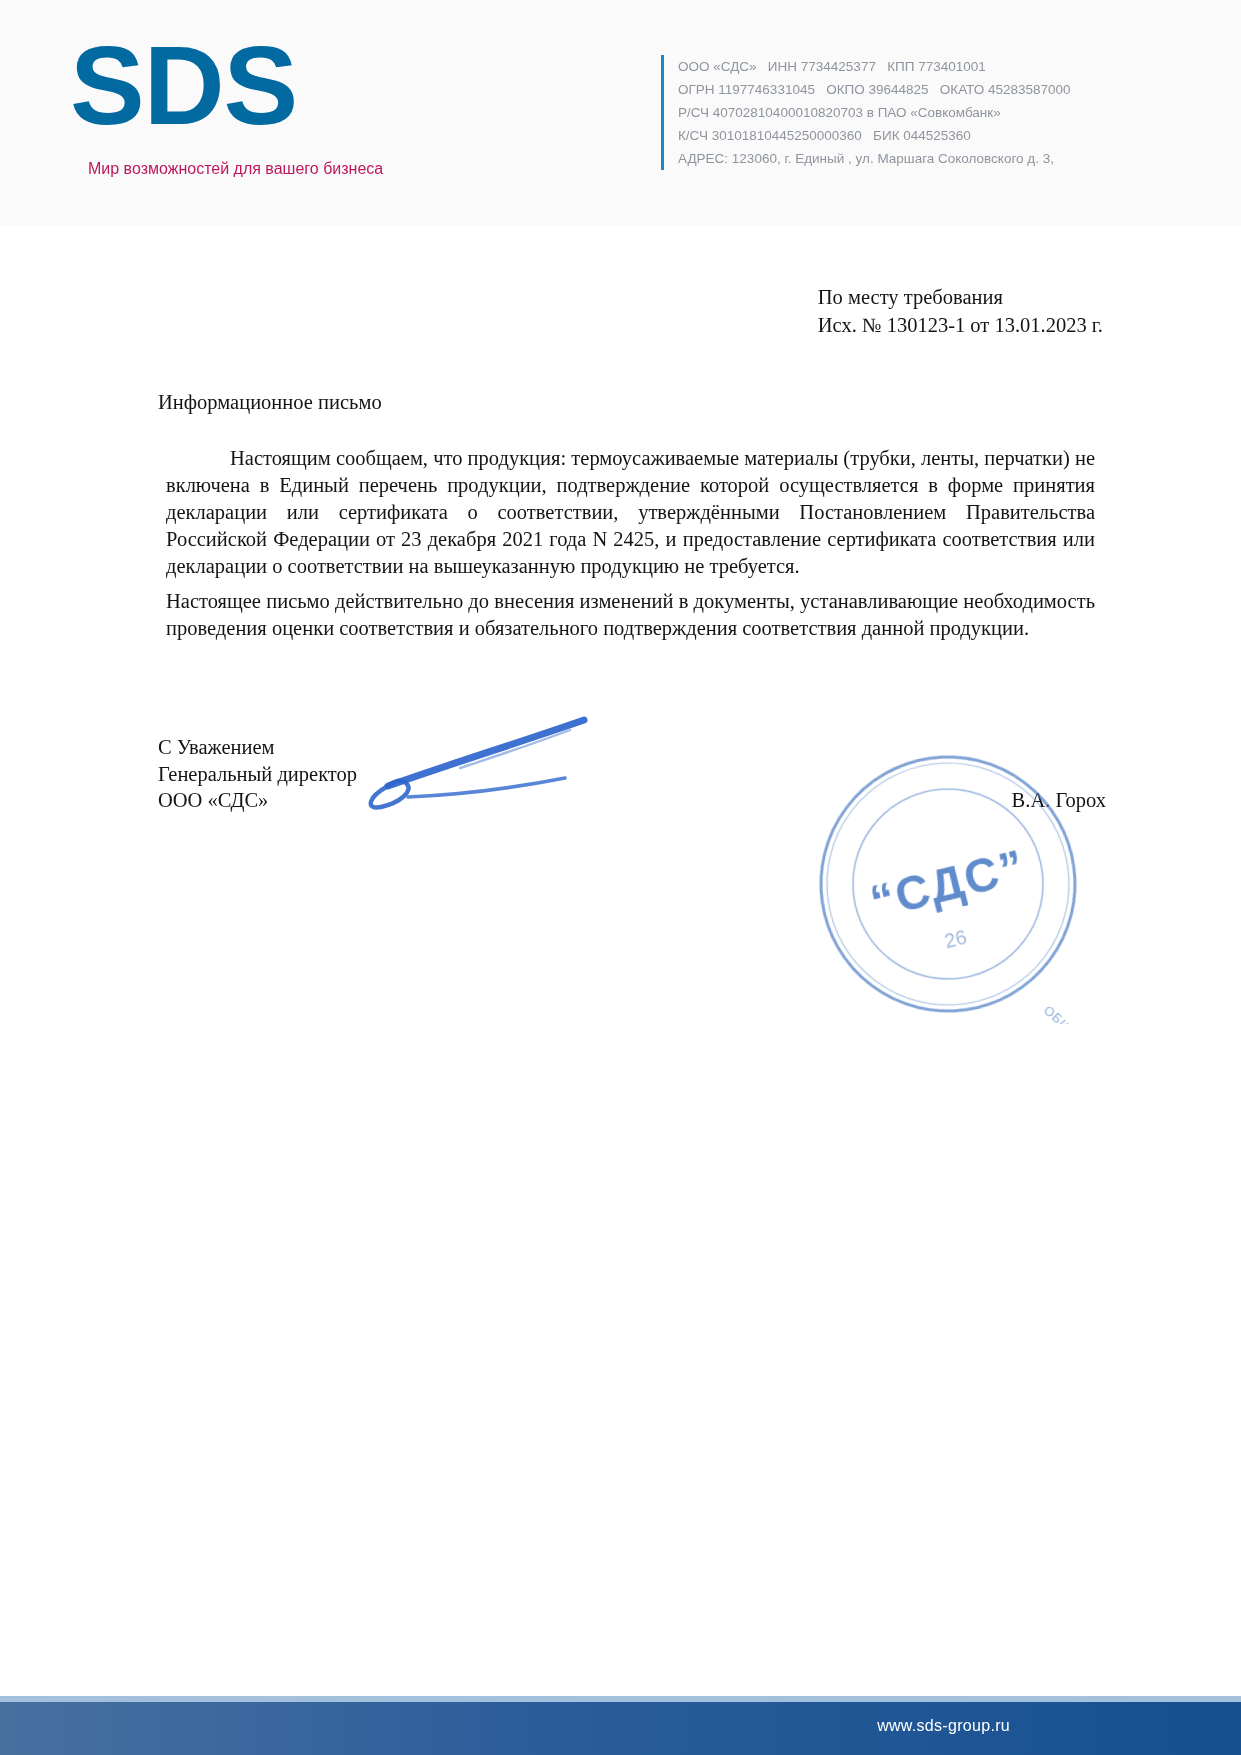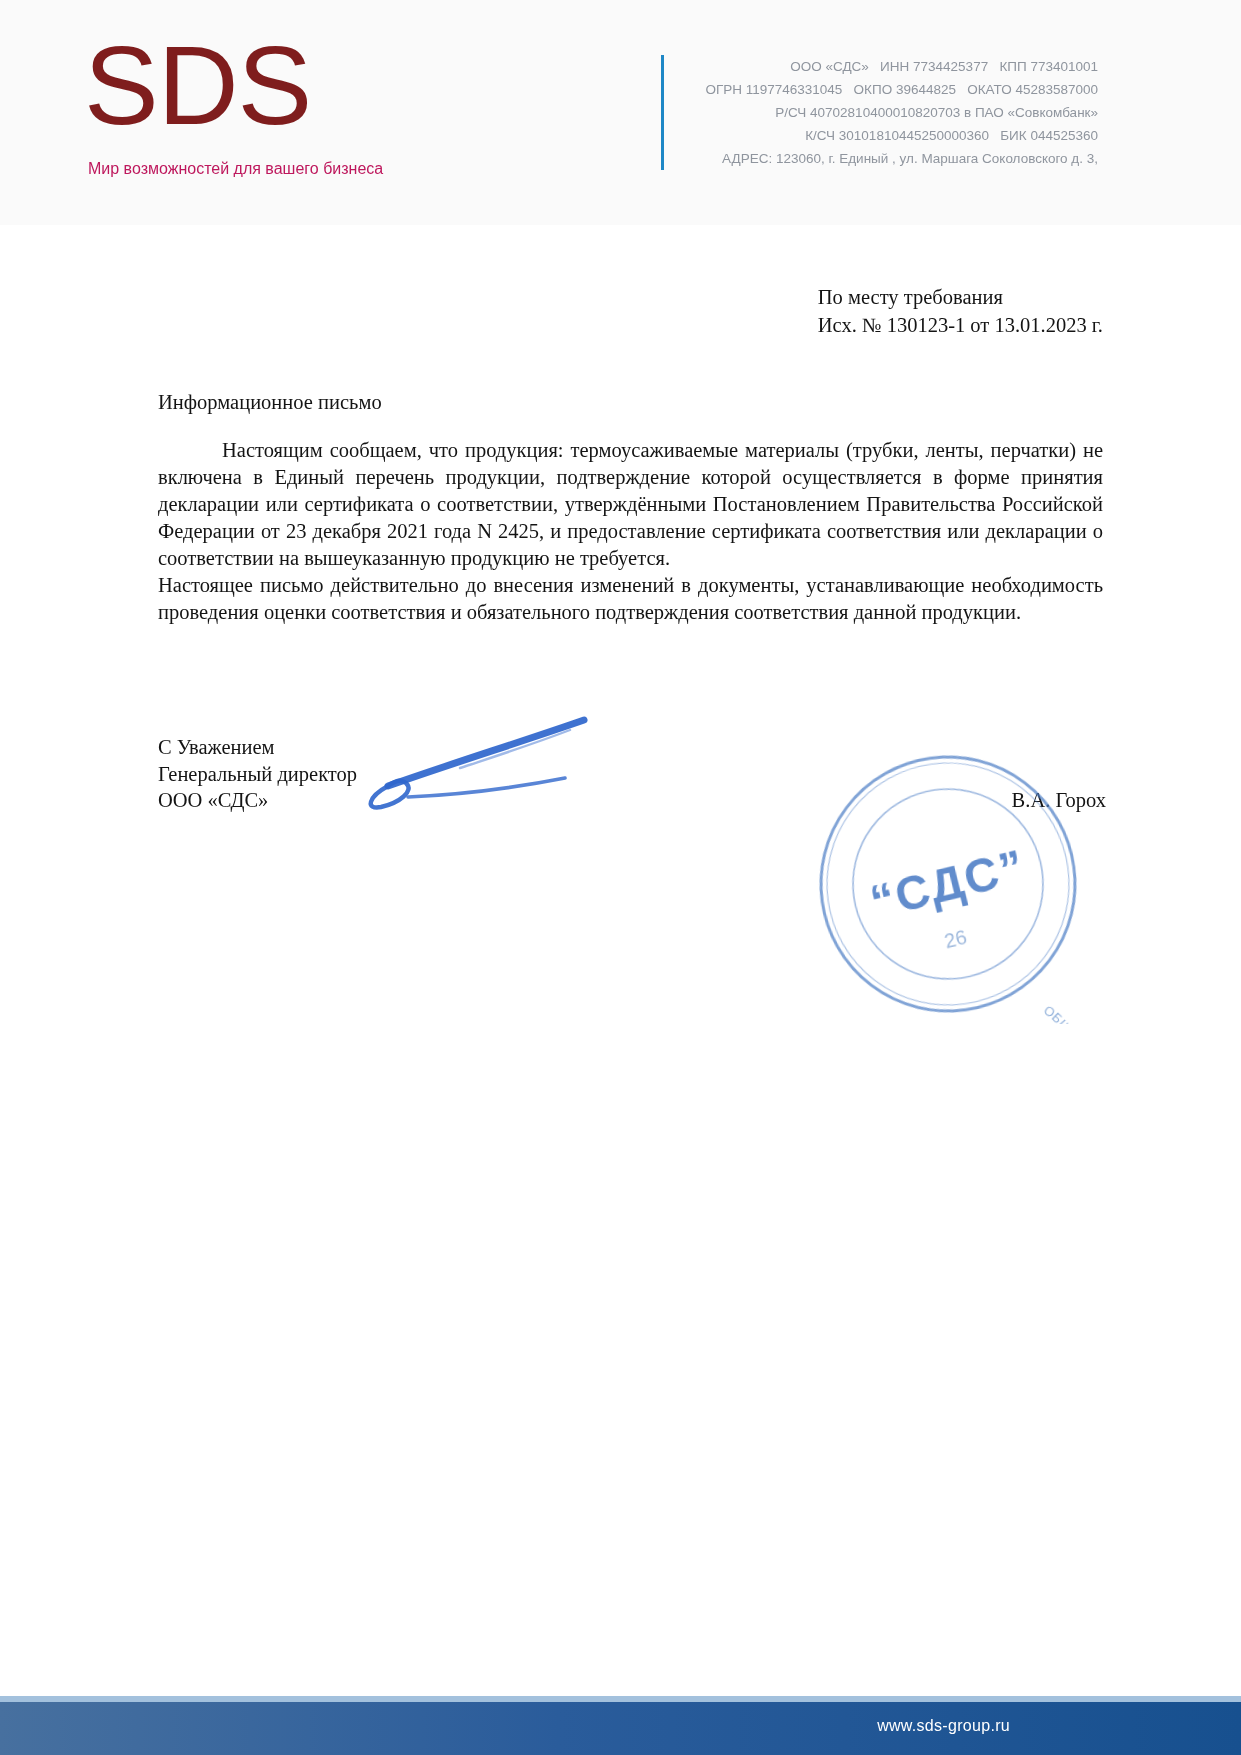--- a/index.html
+++ b/index.html
@@ -7,41 +7,41 @@
     position:relative;
     width:1241px;height:1755px;
     background:#ffffff;
     margin:0 auto;
     overflow:hidden;
     font-family:"Liberation Serif", serif;
     color:#141414;
   }
   .head-band{position:absolute;left:0;top:0;width:1241px;height:225px;background:#fafafa;}
   
-  .logo{position:absolute;left:84px;top:30px;width:300px;height:118px;
-        font-family:"Liberation Sans", sans-serif;font-weight:400;
-        font-size:112px;line-height:112px;letter-spacing:-1px;color:#7f1d1d;}
+  .logo{position:absolute;left:70px;top:30px;width:300px;height:118px;
+        font-family:"Liberation Sans", sans-serif;font-weight:700;
+        font-size:112px;line-height:112px;letter-spacing:-1px;color:#0369a1;}
   .tagline{position:absolute;left:88px;top:160px;width:320px;
         font-family:"Liberation Sans", sans-serif;font-size:16px;color:#be185d;}
   
   .info{position:absolute;left:661px;top:55px;width:420px;
         border-left:3px solid #1e87c6;padding-left:14px;
         font-family:"Liberation Sans", sans-serif;font-size:13.5px;line-height:23px;
         color:#8f959e;}
-  .info div{white-space:pre-wrap;text-align:right;}
+  .info div{white-space:pre-wrap;}
   
   .ref{position:absolute;right:138px;top:283px;text-align:left;
        font-size:20.5px;line-height:28px;}
   
   .title{position:absolute;left:158px;top:391px;width:945px;text-align:left;
          font-size:20.5px;}
   
   .body-text{position:absolute;left:158px;top:437px;width:945px;
              font-size:20.5px;line-height:27px;text-align:justify;}
-  .body-text p{margin:0;}
+  .body-text p{margin:8px;}
   .body-text p.indent{text-indent:64px;}
   
   .sig{position:absolute;left:158px;top:734px;font-size:20.5px;line-height:26.5px;}
   .sig-name{position:absolute;right:135px;top:789px;font-size:20.5px;}
   .sign-svg{position:absolute;left:322px;top:700px;}
   .stamp-svg{position:absolute;left:808px;top:744px;}
   .stamp-svg text{font-family:"Liberation Sans", sans-serif;}
   
   .footer-strip{position:absolute;left:0;bottom:53px;width:1241px;height:6px;background:#a3c1dd;}
   .footer{position:absolute;left:0;bottom:0;width:1241px;height:53px;

